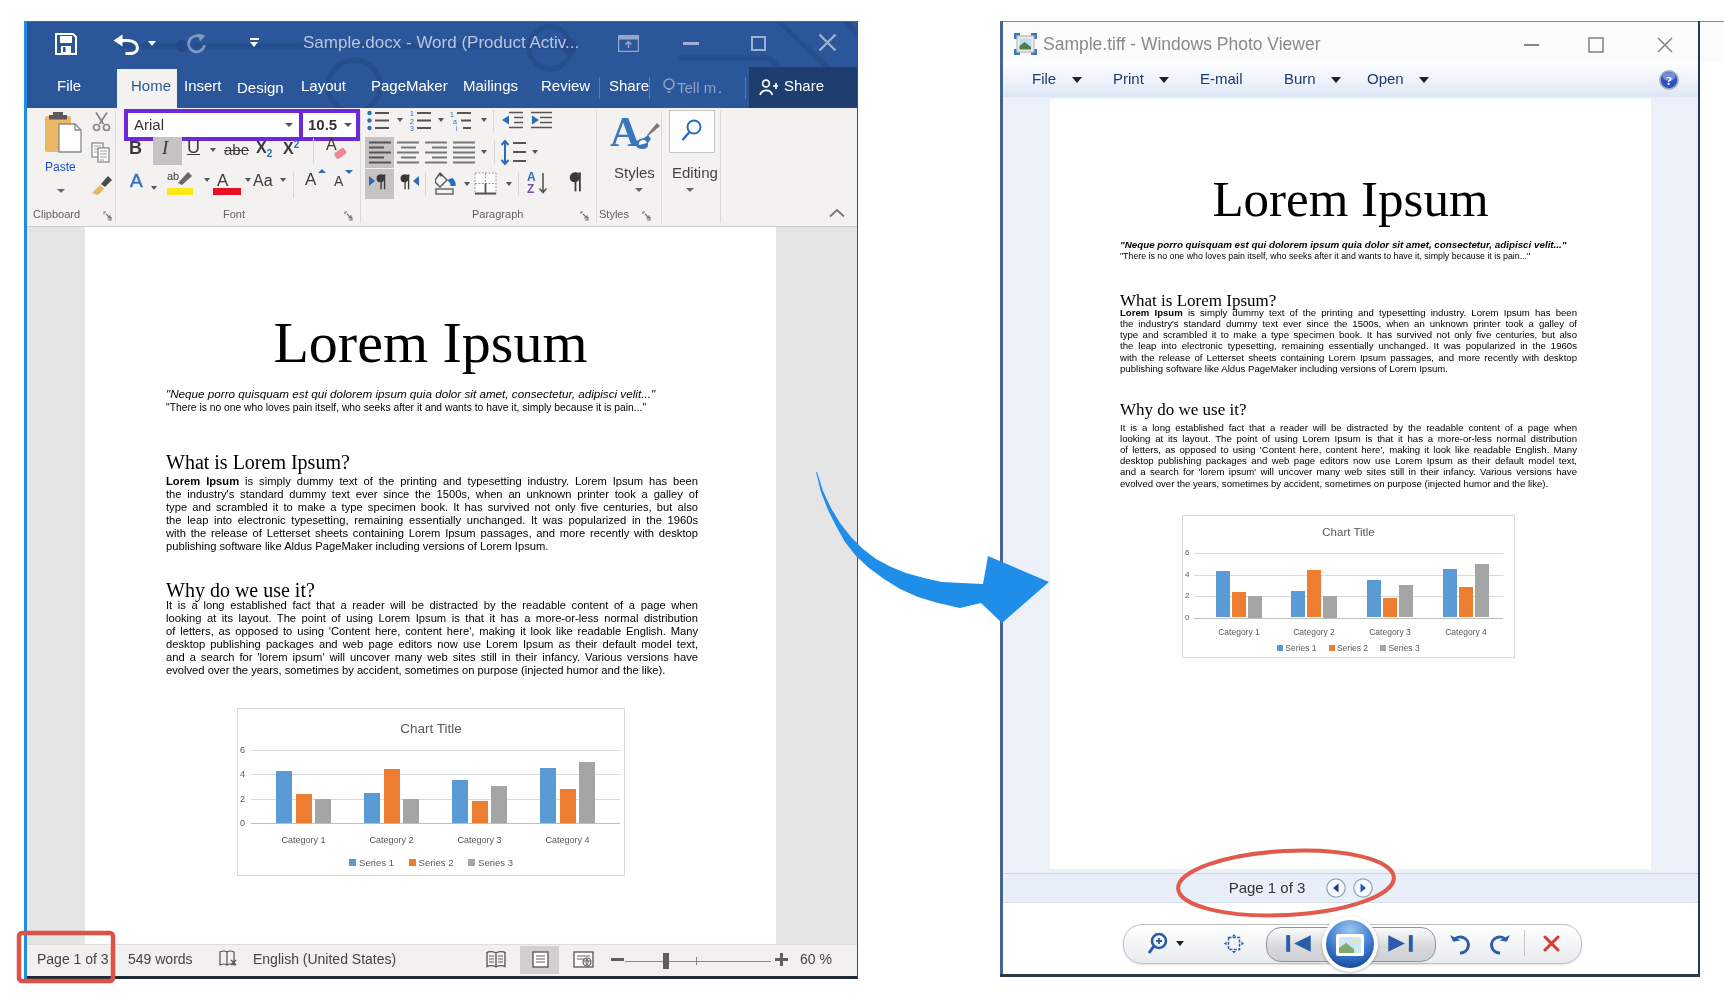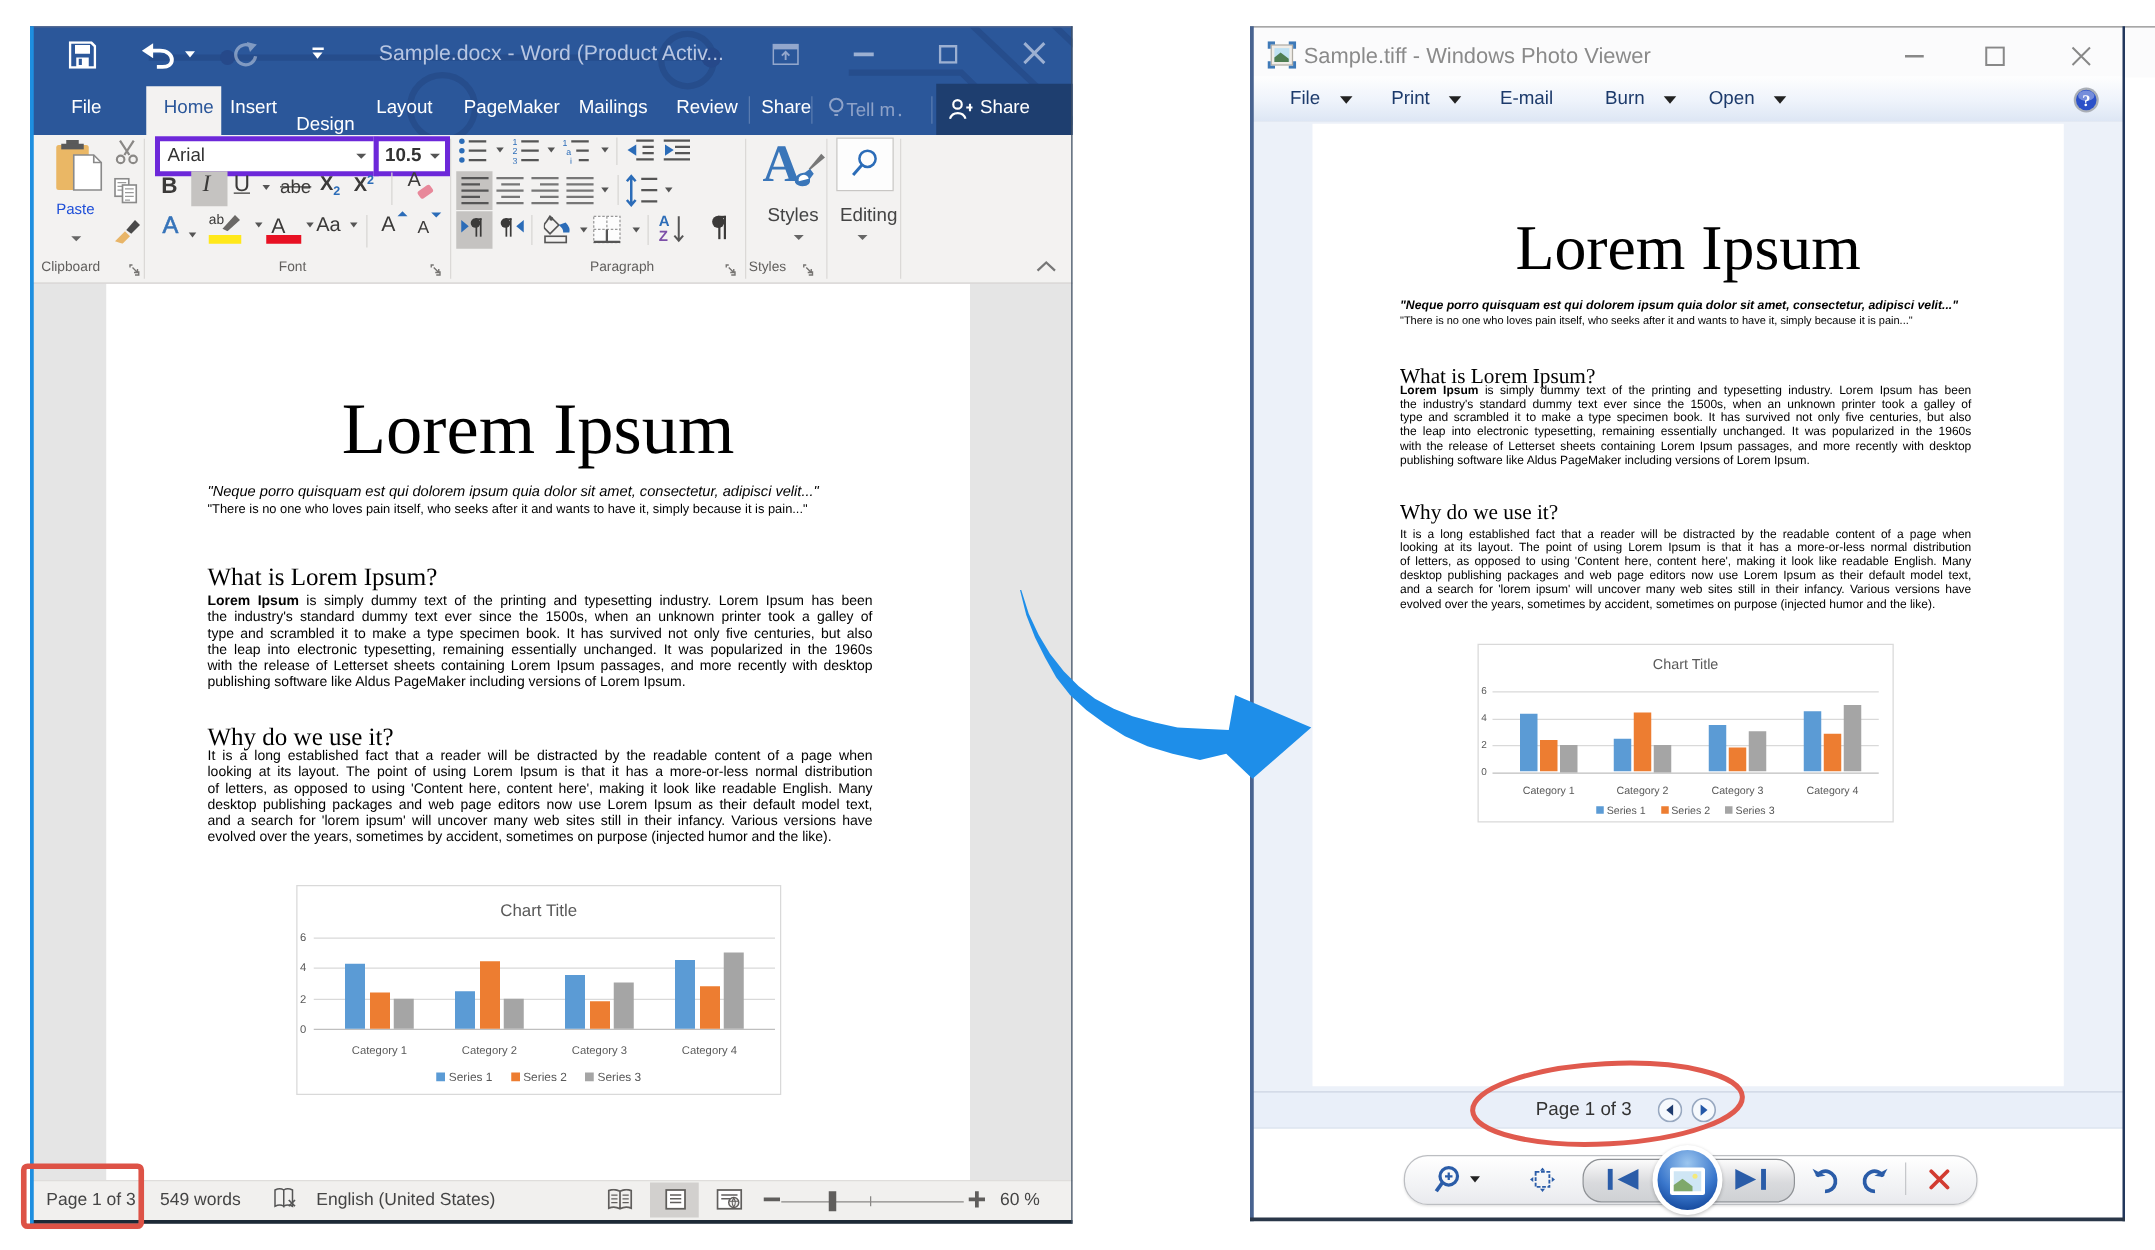--- a/index.html
+++ b/index.html
@@ -98,21 +98,21 @@
   <svg class="abs" style="left:794px;top:12px" width="19" height="19" viewBox="0 0 19 19">
    <path d="M1.5 1.5 L17.5 17.5 M17.5 1.5 L1.5 17.5" stroke="#9cb0d2" stroke-width="2.4"></path>
   </svg>
  </div>
  <div id="wtabs">
   <div class="abs" style="left:725px;top:0;width:109px;height:41px;background:#1e3e6f"></div>
   <div class="abs" style="left:93px;top:2px;width:60px;height:39px;background:#f3f2f1"></div>
   <div class="abs tabtxt" style="left:33px;top:10px;">File</div>
   <div class="abs" style="left:107px;top:10px;color:#2b579a;font-size:15px;">Home</div>
   <div class="abs tabtxt" style="left:160px;top:10px;">Insert</div>
-  <div class="abs tabtxt" style="left:213px;top:24px;">Design</div>
+  <div class="abs tabtxt" style="left:213px;top:12px;">Design</div>
   <div class="abs tabtxt" style="left:277px;top:10px;">Layout</div>
   <div class="abs tabtxt" style="left:347px;top:10px;">PageMaker</div>
   <div class="abs tabtxt" style="left:439px;top:10px;">Mailings</div>
   <div class="abs tabtxt" style="left:517px;top:10px;">Review</div>
   <div class="abs tabtxt" style="left:585px;top:10px;">Share</div>
   <svg class="abs" style="left:638px;top:10px" width="14" height="19" viewBox="0 0 14 19">
    <circle cx="7" cy="7" r="5" fill="none" stroke="#8ea2c8" stroke-width="1.6"></circle>
    <path d="M5 12 h4 M5.5 15 h3" stroke="#8ea2c8" stroke-width="1.5"></path>
   </svg>
   <div class="abs" style="left:653px;top:10px;color:#8ea2c8;font-size:15px;">Tell m․</div>

